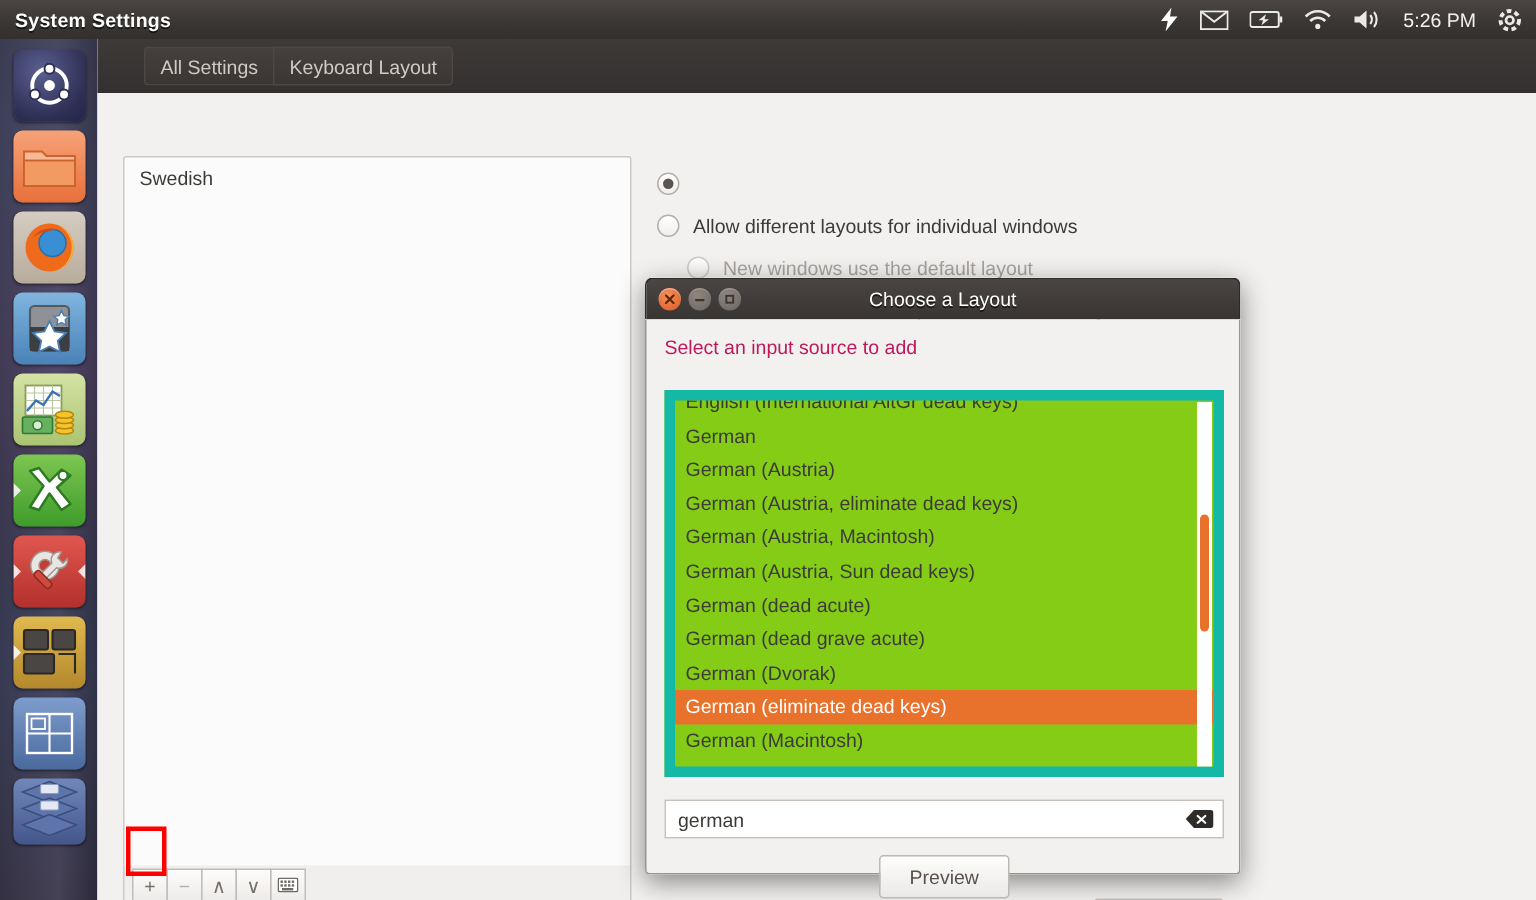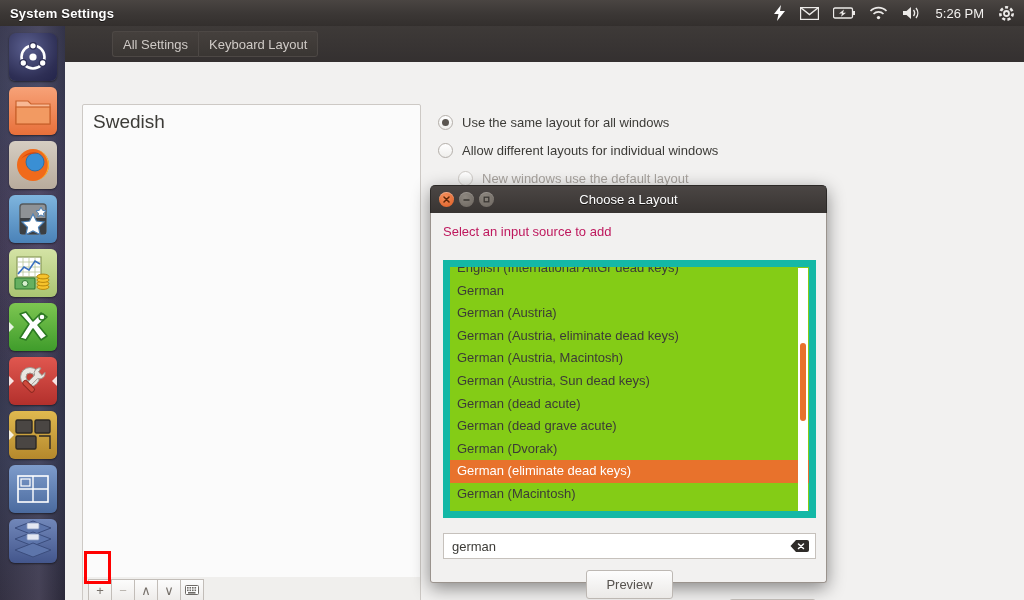--- a/index.html
+++ b/index.html
@@ -81,42 +81,42 @@
   
   .window {
     position: absolute; left: 65px; top: 26px; width: 959px; height: 574px;
     background: #f2f1f0;
   }
   .win-toolbar {
     position: absolute; left: 0; top: 0; width: 959px; height: 36px;
     background: linear-gradient(to bottom, #3e3a38, #343030);
     display: flex; align-items: center;
   }
-  .tb-group { display: flex; margin-left: 27px; padding-left: 20px; }
+  .tb-group { display: flex; margin-left: 11px; padding-left: 20px; }
   .tb-btn {
     height: 24px; padding: 0 10px; display: flex; align-items: center;
     color: #cfcac6; font-size: 13px;
     border: 1px solid #4d4845; border-right: none;
     background: linear-gradient(to bottom, #45403d, #3a3633);
   }
   .tb-btn:first-child { border-radius: 3px 0 0 3px; }
   .tb-btn:last-child { border-radius: 0 3px 3px 0; border-right: 1px solid #4d4845; }
 
   .win-body {
     position: absolute; left: 0; top: 36px; width: 959px; height: 538px;
     background: #f2f1f0;
   }
 
   
   .layout-list {
     position: absolute; left: 17px; top: 42px; width: 337px; height: 473px;
     background: #fbfbfb; border: 1px solid #cdc9c5; border-radius: 2px;
   }
   .layout-list-item {
-    padding: 6px 10px 4px 10px; font-size: 19px; color: #3c3b37;
+    padding: 6px 10px 4px 10px; font-size: 13px; color: #3c3b37;
   }
   .list-toolbar {
     position: absolute; left: 17px; top: 515px; width: 337px; height: 26px;
     background: #f0efed; border: 1px solid #cdc9c5; border-top: none;
     display: flex; align-items: center;
   }
   .mini-btn {
     width: 22px; height: 20px; margin-left: -1px;
     border: 1px solid #c2bdb8;
     background: linear-gradient(to bottom, #fcfcfc, #eeecea);
@@ -423,21 +423,20 @@
                 <rect x="9.5" y="4.5" width="1.6" height="1.6"></rect>
               <rect x="3" y="7" width="7.5" height="1.6"></rect>
             </g>
           </svg>
         </div>
       </div>
 
       <div class="opts">
         <div class="opt-row">
           <span class="radio checked"></span>
-          <span>Use the same layout for all windows</span>
         </div>
         <div class="opt-row">
           <span class="radio"></span>
           <span>Allow different layouts for individual windows</span>
         </div>
         <div class="opt-row sub">
           <span class="radio dim"></span>
           <span>New windows use the default layout</span>
         </div>
         <div class="opt-row sub">

